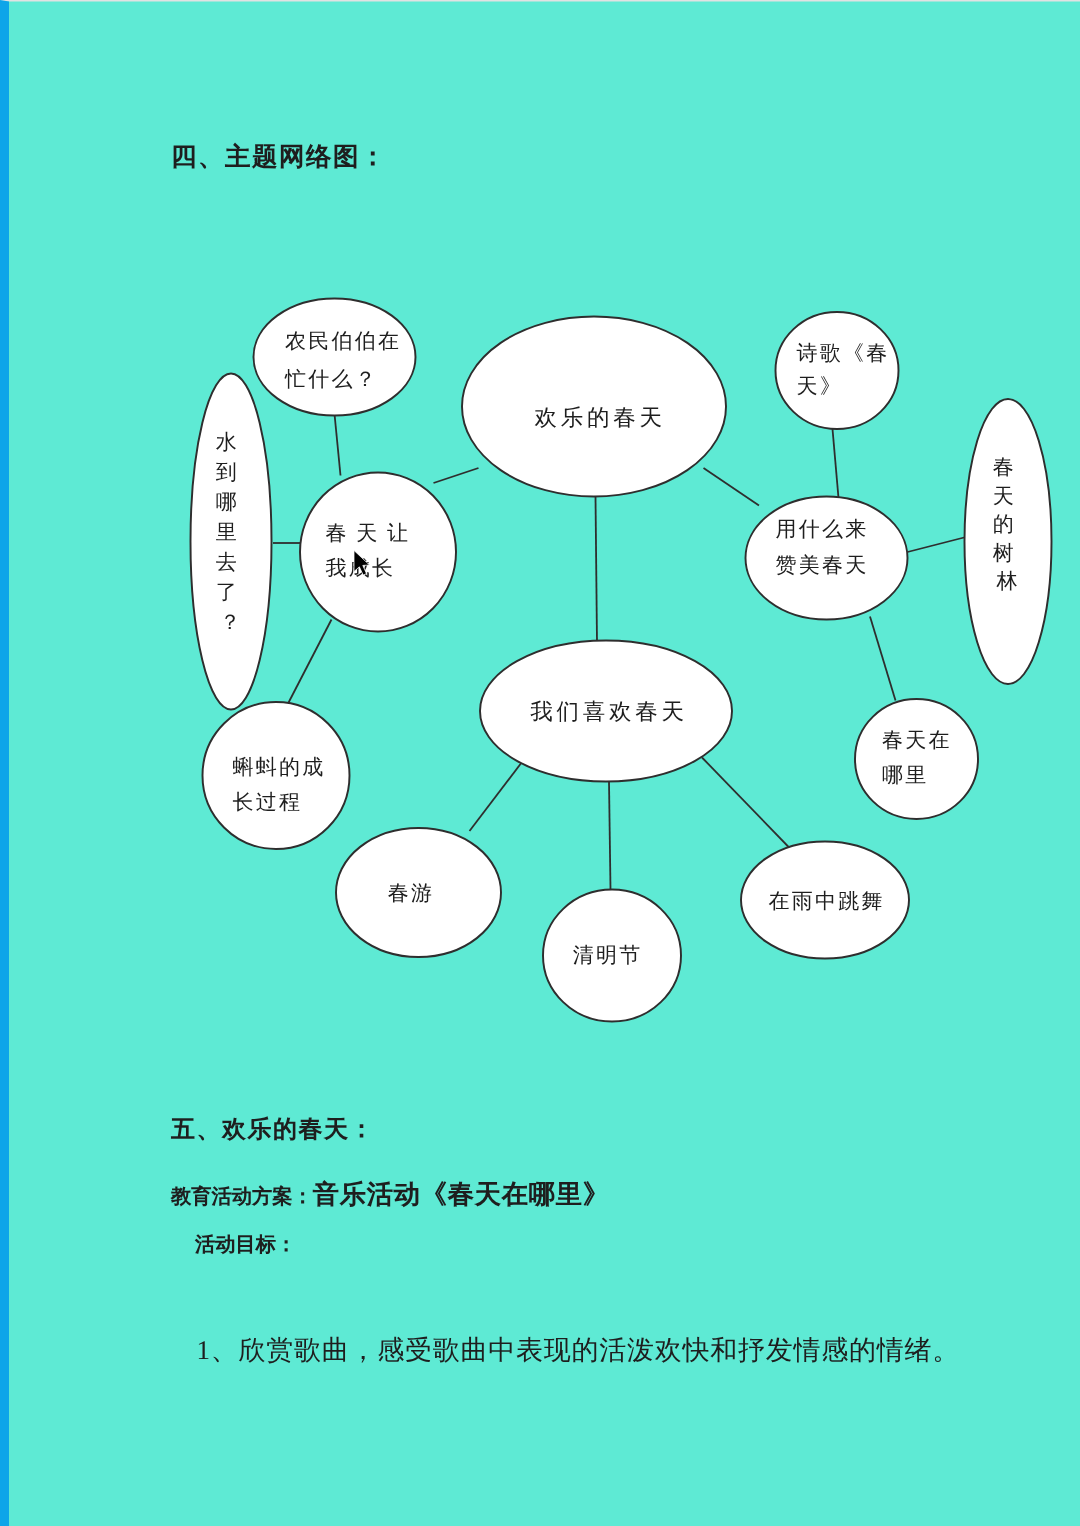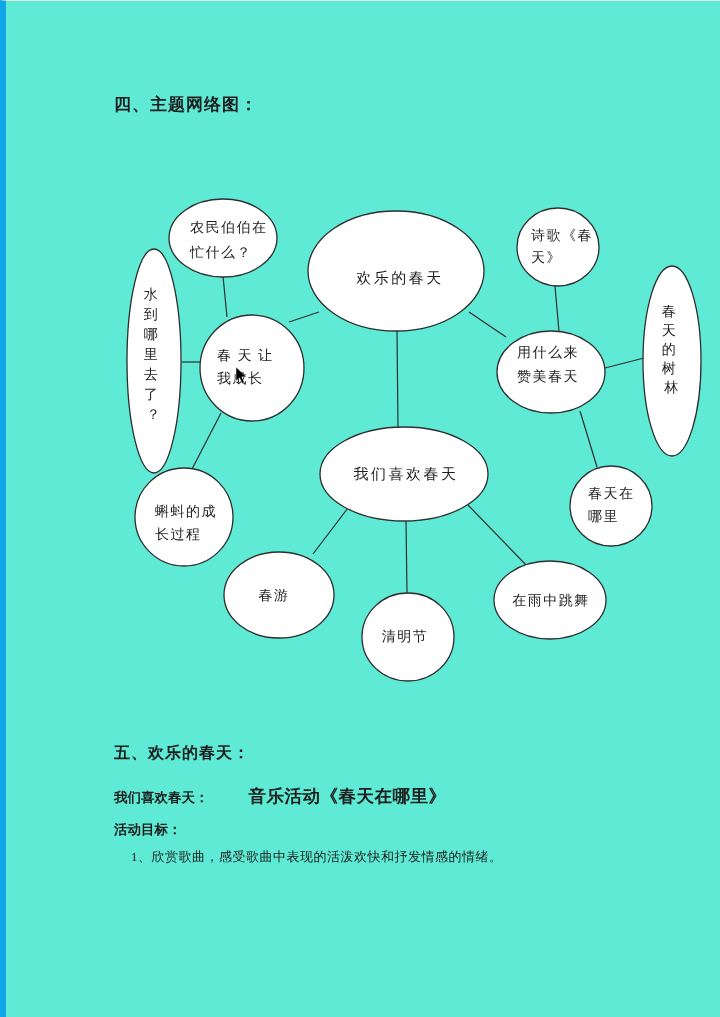--- a/index.html
+++ b/index.html
@@ -18,28 +18,28 @@
     font-size:17px;font-weight:bold;letter-spacing:1px;
   }
   .h-sec5{
     position:absolute;left:108px;top:742px;
     font-size:16px;font-weight:bold;letter-spacing:1px;
   }
   .plan-line{
     position:absolute;left:108px;top:783px;
     font-size:13.5px;font-weight:bold;white-space:nowrap;
   }
-  .plan-title{font-size:17.5px;font-weight:bold;letter-spacing:0.5px;margin-left:40px;}
+  .plan-title{font-size:17.5px;font-weight:bold;letter-spacing:0.5px;}
   .goals-heading{
-    position:absolute;left:108px;top:820px;
+    position:absolute;left:124px;top:820px;
     font-size:13.5px;font-weight:bold;
   }
   .goal{
     position:absolute;left:125px;
-    font-size:13px;letter-spacing:0.5px;white-space:nowrap;
+    font-size:18px;letter-spacing:0.5px;white-space:nowrap;margin-top:40px;
   }
   .goal1{top:847px;} .goal2{top:875px;} .goal3{top:903px;}
   .footer{
     position:absolute;left:0;top:944px;width:100%;
     text-align:center;font-size:12px;color:#2a2a2a;letter-spacing:2px;
   }
   svg.diagram{position:absolute;left:0;top:0;}
   .node{fill:#ffffff;stroke:#2e2e2e;stroke-width:1.3;}
   .edge{stroke:#2e2e2e;stroke-width:1.2;}
   .ntext{
@@ -184,20 +184,20 @@
 
       <g transform="translate(230,366) scale(0.85)">
         <polygon class="cursor-icon" points="0,0 0,16.5 4.2,12.8 7.2,19.3 9.8,18.1 6.9,11.7 12.2,11.4"></polygon>
       </g>
 
     </g>
   </svg>
 
   <div class="h-sec5">五、欢乐的春天：</div>
 
-  <div class="plan-line"><span>我们喜欢春天：</span><span class="plan-title">音乐活动《春天在哪里》</span></div>
+  <div class="plan-line"><span>教育活动方案：</span><span class="plan-title">音乐活动《春天在哪里》</span></div>
 
   <div class="goals-heading">活动目标：</div>
 
   <div class="goal goal1">1、欣赏歌曲，感受歌曲中表现的活泼欢快和抒发情感的情绪。</div>
 
 
 </div>
 
 </body></html>

